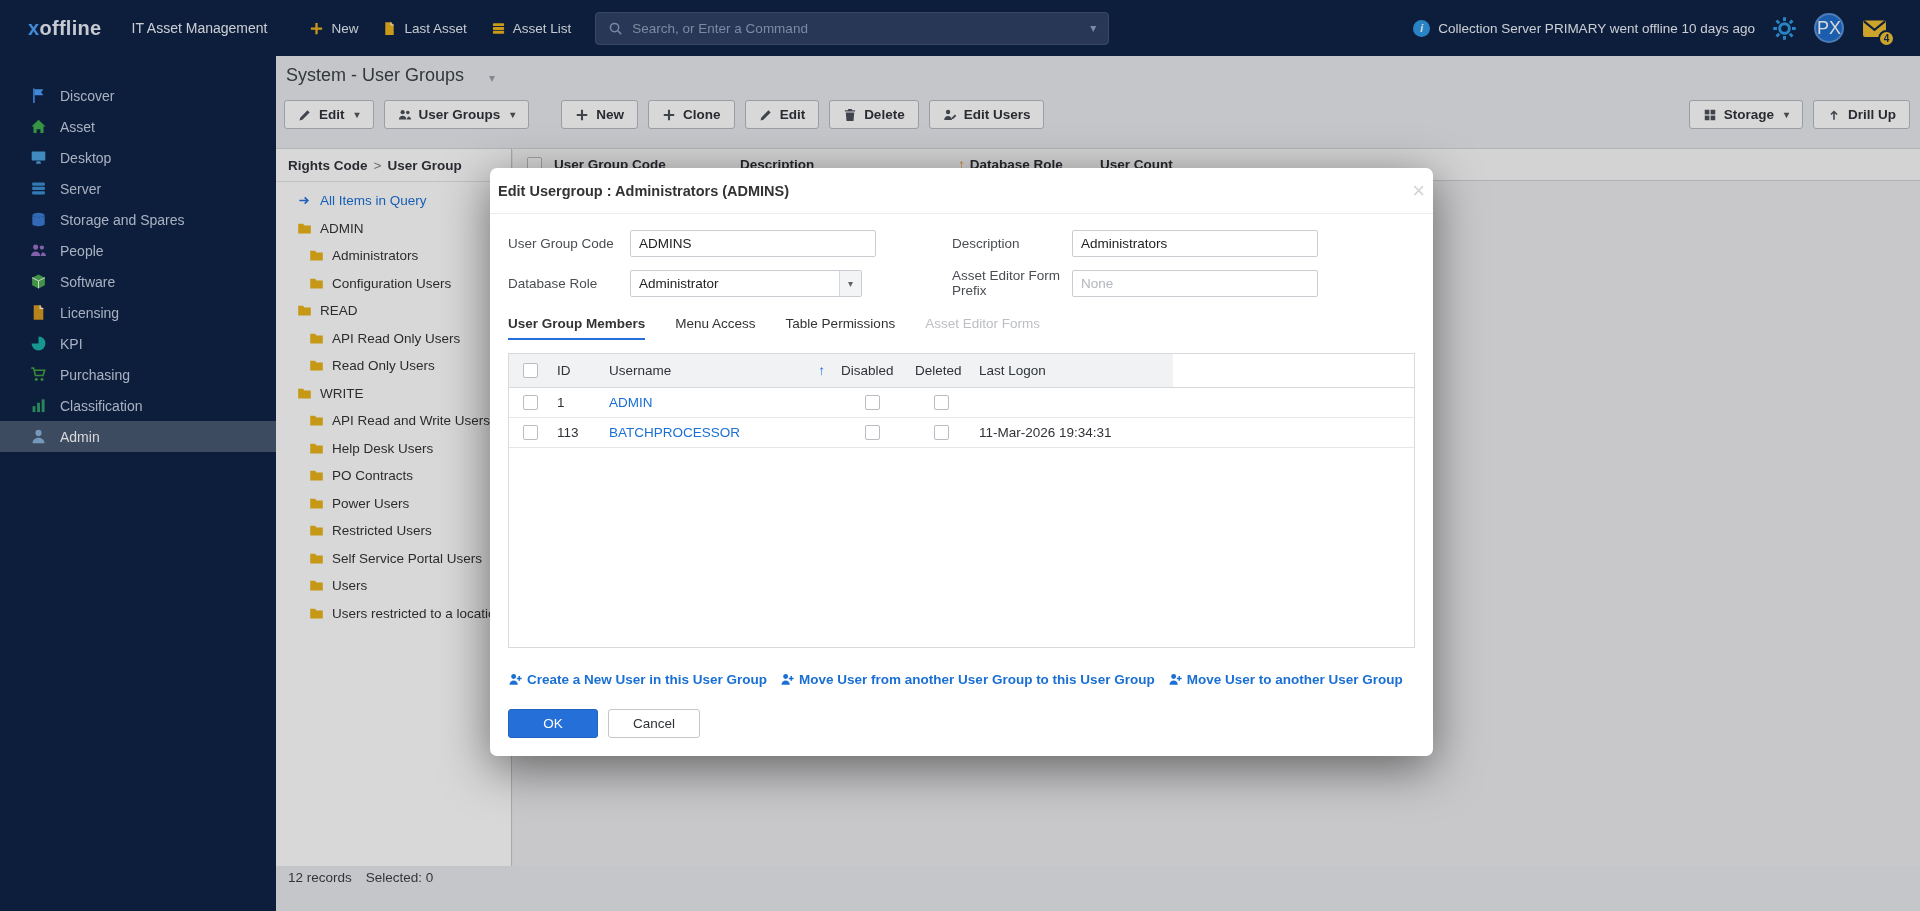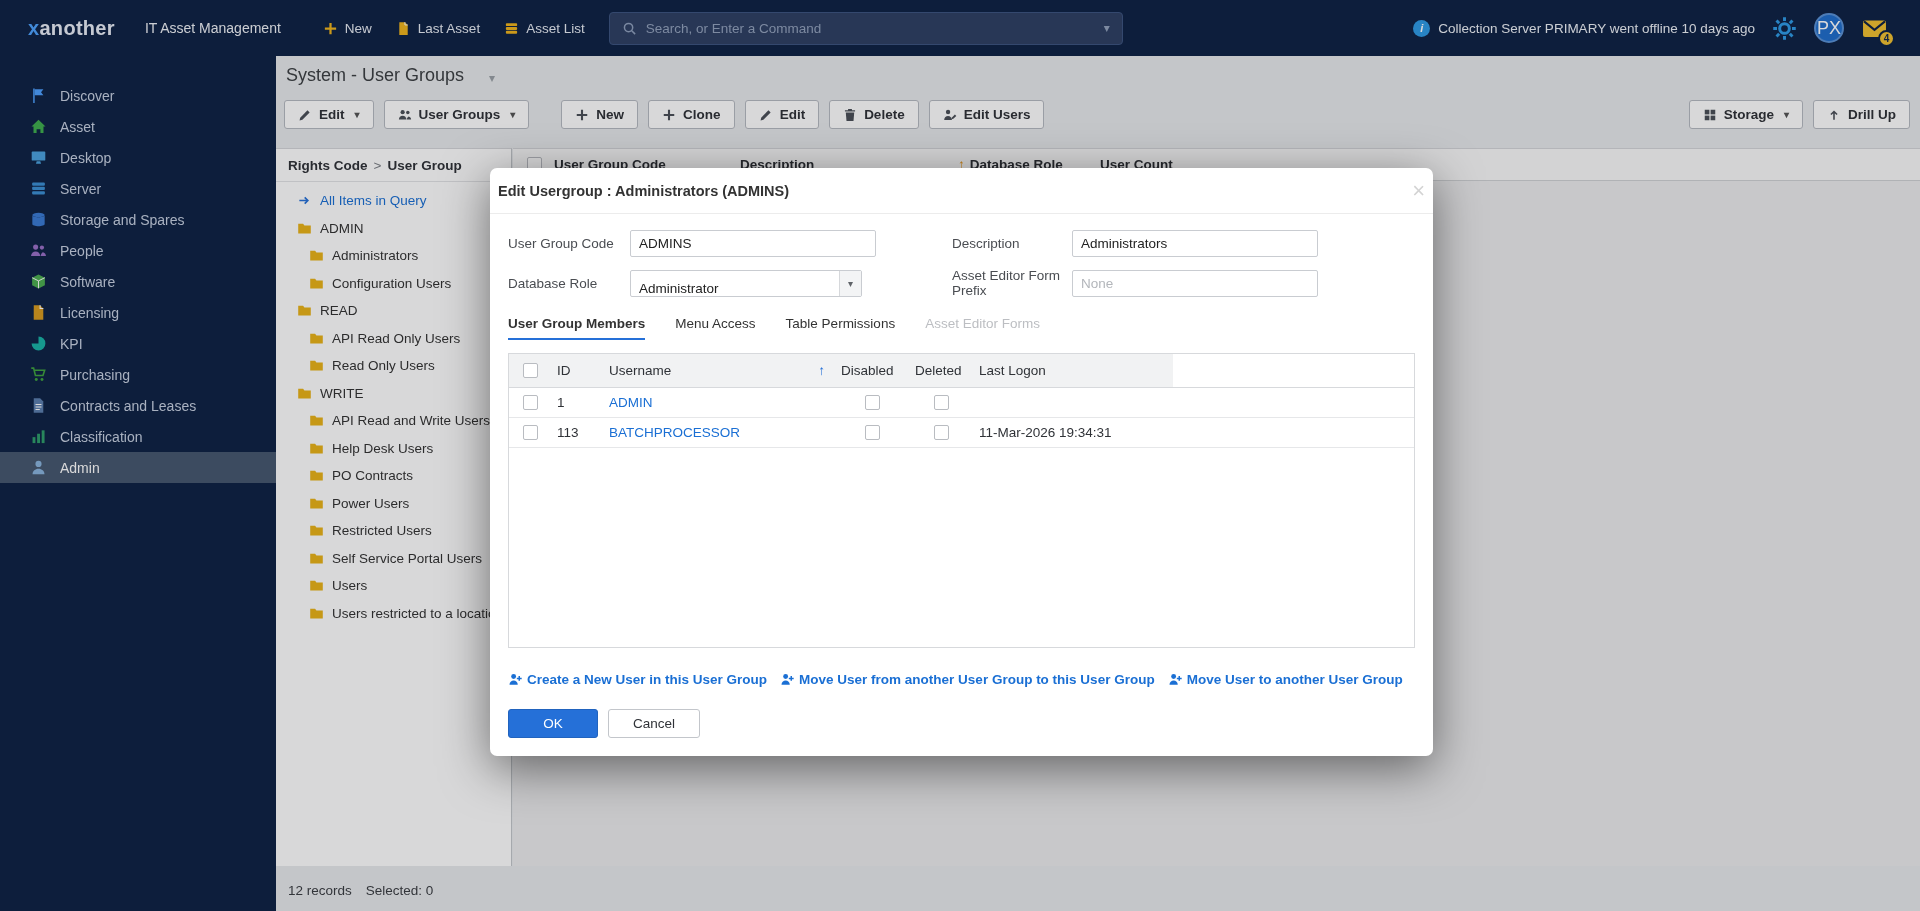--- a/index.html
+++ b/index.html
@@ -48,34 +48,34 @@
 .tree-list{padding-top:5px}
 .tree-row{height:27.5px;display:flex;align-items:center;gap:8px;font-size:13.5px;color:#333;cursor:pointer;white-space:nowrap}
 .tree-row.lvl0{padding-left:21px}
 .tree-row.lvl1{padding-left:33px}
 .tree-row.query .tree-label{color:#1a6fd4}
 .grid-header{position:absolute;top:92px;left:237px;right:0;height:33px;background:#fafafa;border-bottom:1px solid #d0d2d5;border-top:1px solid #d4d6d9;display:flex;align-items:center;padding-left:14px}
 .gh-cb{margin-right:12px}
 .gh-col{display:flex;align-items:center;gap:5px;font-size:13.5px;font-weight:700;color:#2b2e33;flex:none}
 .sort-asc.orange{color:#e8971e;font-weight:700}
 .grid-body{position:absolute;top:125px;left:237px;right:0;bottom:45px;background:#ececee}
-.statusbar{position:absolute;left:12px;bottom:13px;display:flex;gap:14px;font-size:13.5px;color:#3a3d42}
+.statusbar{position:absolute;left:12px;bottom:26px;display:flex;gap:14px;font-size:13.5px;color:#3a3d42}
 
 
 .backdrop{position:absolute;inset:0;background:rgba(10,12,16,.16);z-index:40}
 .modal{position:absolute;left:490px;top:168px;width:943px;height:588px;background:#fff;border-radius:7px;box-shadow:0 12px 48px rgba(0,0,0,.5);z-index:50;display:flex;flex-direction:column;overflow:hidden}
 .modal-titlebar{height:46px;flex:none;display:flex;align-items:center;padding:0 8px;border-bottom:1px solid #ececec}
 .modal-title{font-size:14.5px;font-weight:700;color:#333}
 .modal-close{margin-left:auto;font-size:22px;color:#d3d3d3;cursor:pointer;line-height:1}
 .modal-body{flex:1;padding:16px 18px 18px;display:flex;flex-direction:column;overflow:hidden}
 .form-grid{display:grid;grid-template-columns:122px 246px 76px 120px 246px;row-gap:11px;align-items:center;flex:none}
 .flabel{font-size:13.5px;color:#4a4d52;padding-right:8px}
 .finput{height:27px;border:1px solid #c9ccd1;border-radius:2px;padding:0 8px;font-size:13.5px;color:#222;font-family:inherit;width:100%;outline:none;background:#fff}
 .finput::placeholder{color:#b3b6bb}
-.fselect{height:27px;border:1px solid #c9ccd1;border-radius:2px;display:flex;align-items:flex-end;font-size:13.5px;color:#222;width:232px;background:#fff;cursor:pointer}
+.fselect{height:27px;border:1px solid #c9ccd1;border-radius:2px;display:flex;align-items:center;font-size:13.5px;color:#222;width:232px;background:#fff;cursor:pointer}
 .fselect .val{flex:1;padding:0 8px}
 .fselect .arrow{width:22px;align-self:stretch;border-left:1px solid #d6d8db;background:#f3f4f5;display:flex;align-items:center;justify-content:center;color:#5f6368;font-size:10px}
 .dialog-tabs{display:flex;gap:30px;margin-top:18px;flex:none}
 .tab{font-size:13.5px;color:#333;padding-bottom:7px;cursor:pointer;white-space:nowrap}
 .tab.active{font-weight:700;border-bottom:2px solid #2570d8}
 .tab.disabled{color:#bcbec2;cursor:default}
 .members-table{margin-top:13px;border:1px solid #d7d9dc;flex:1;display:flex;flex-direction:column;overflow:hidden;background:#fff}
 .mheader{display:flex;align-items:stretch;height:34px;flex:none;border-bottom:1px solid #d7d9dc}
 .mcell{display:flex;align-items:center;font-size:13.5px;color:#2f3237;padding:0 6px;flex:none;overflow:hidden}
 .mcell.hdr{background:#f1f2f3}
@@ -91,21 +91,21 @@
 .dialog-actions{display:flex;gap:10px;margin-top:22px;flex:none}
 .btn-ok{width:90px;height:29px;background:#2570d8;color:#fff;border:1px solid #2163be;border-radius:3px;font-size:13.5px;font-family:inherit;cursor:pointer}
 .btn-cancel{width:92px;height:29px;background:#fff;color:#2f3237;border:1px solid #c3c6cb;border-radius:3px;font-size:13.5px;font-family:inherit;cursor:pointer}
 </style>
 </head>
 <body>
 
 <div class="topbar">
   <div class="logo">
     <span class="mark">x</span>
-      <span class="rest">another</span>
+      <span class="rest">offline</span>
   </div>
   <span class="app-title">IT Asset Management</span>
   <div class="topbar-nav">
       <div class="tb-btn">
         <span class="icn" style="color: rgb(240, 180, 28);">
           <svg viewBox="0 0 16 16" width="15" height="15" fill="currentColor">
             <path d="M6.8 2h2.4v4.8H14v2.4H9.2V14H6.8V9.2H2V6.8h4.8z"></path>
           </svg>
         </span>
         <span>New</span>
@@ -251,29 +251,20 @@
         <span class="icn" style="color: rgb(63, 163, 63);">
           <svg viewBox="0 0 16 16" width="17" height="17" fill="currentColor">
             <path d="M1.2 2h2.2l1.7 7h7.1l1.6-5H4.6" fill="none" stroke="currentColor" stroke-width="1.5"></path>
             <circle cx="5.9" cy="12.6" r="1.4"></circle>
             <circle cx="11.3" cy="12.6" r="1.4"></circle>
           </svg>
         </span>
         <span class="side-label">Purchasing</span>
       </div>
       <div class="side-item">
-        <span class="icn" style="color: rgb(91, 127, 174);">
-          <svg viewBox="0 0 16 16" width="17" height="17" fill="currentColor">
-            <path d="M3.5 1.2h6l3 3v10.6h-9z"></path>
-            <path d="M5.2 7h5.6M5.2 9.4h5.6M5.2 11.8h4" stroke="#fff" stroke-width="1" fill="none"></path>
-          </svg>
-        </span>
-        <span class="side-label">Contracts and Leases</span>
-      </div>
-      <div class="side-item">
         <span class="icn" style="color: rgb(46, 158, 107);">
           <svg viewBox="0 0 16 16" width="17" height="17" fill="currentColor">
             <rect x="2.4" y="8.6" width="2.7" height="5.6"></rect>
             <rect x="6.7" y="5.4" width="2.7" height="8.8"></rect>
             <rect x="11" y="2.2" width="2.7" height="12"></rect>
           </svg>
         </span>
         <span class="side-label">Classification</span>
       </div>
       <div class="side-item active">

